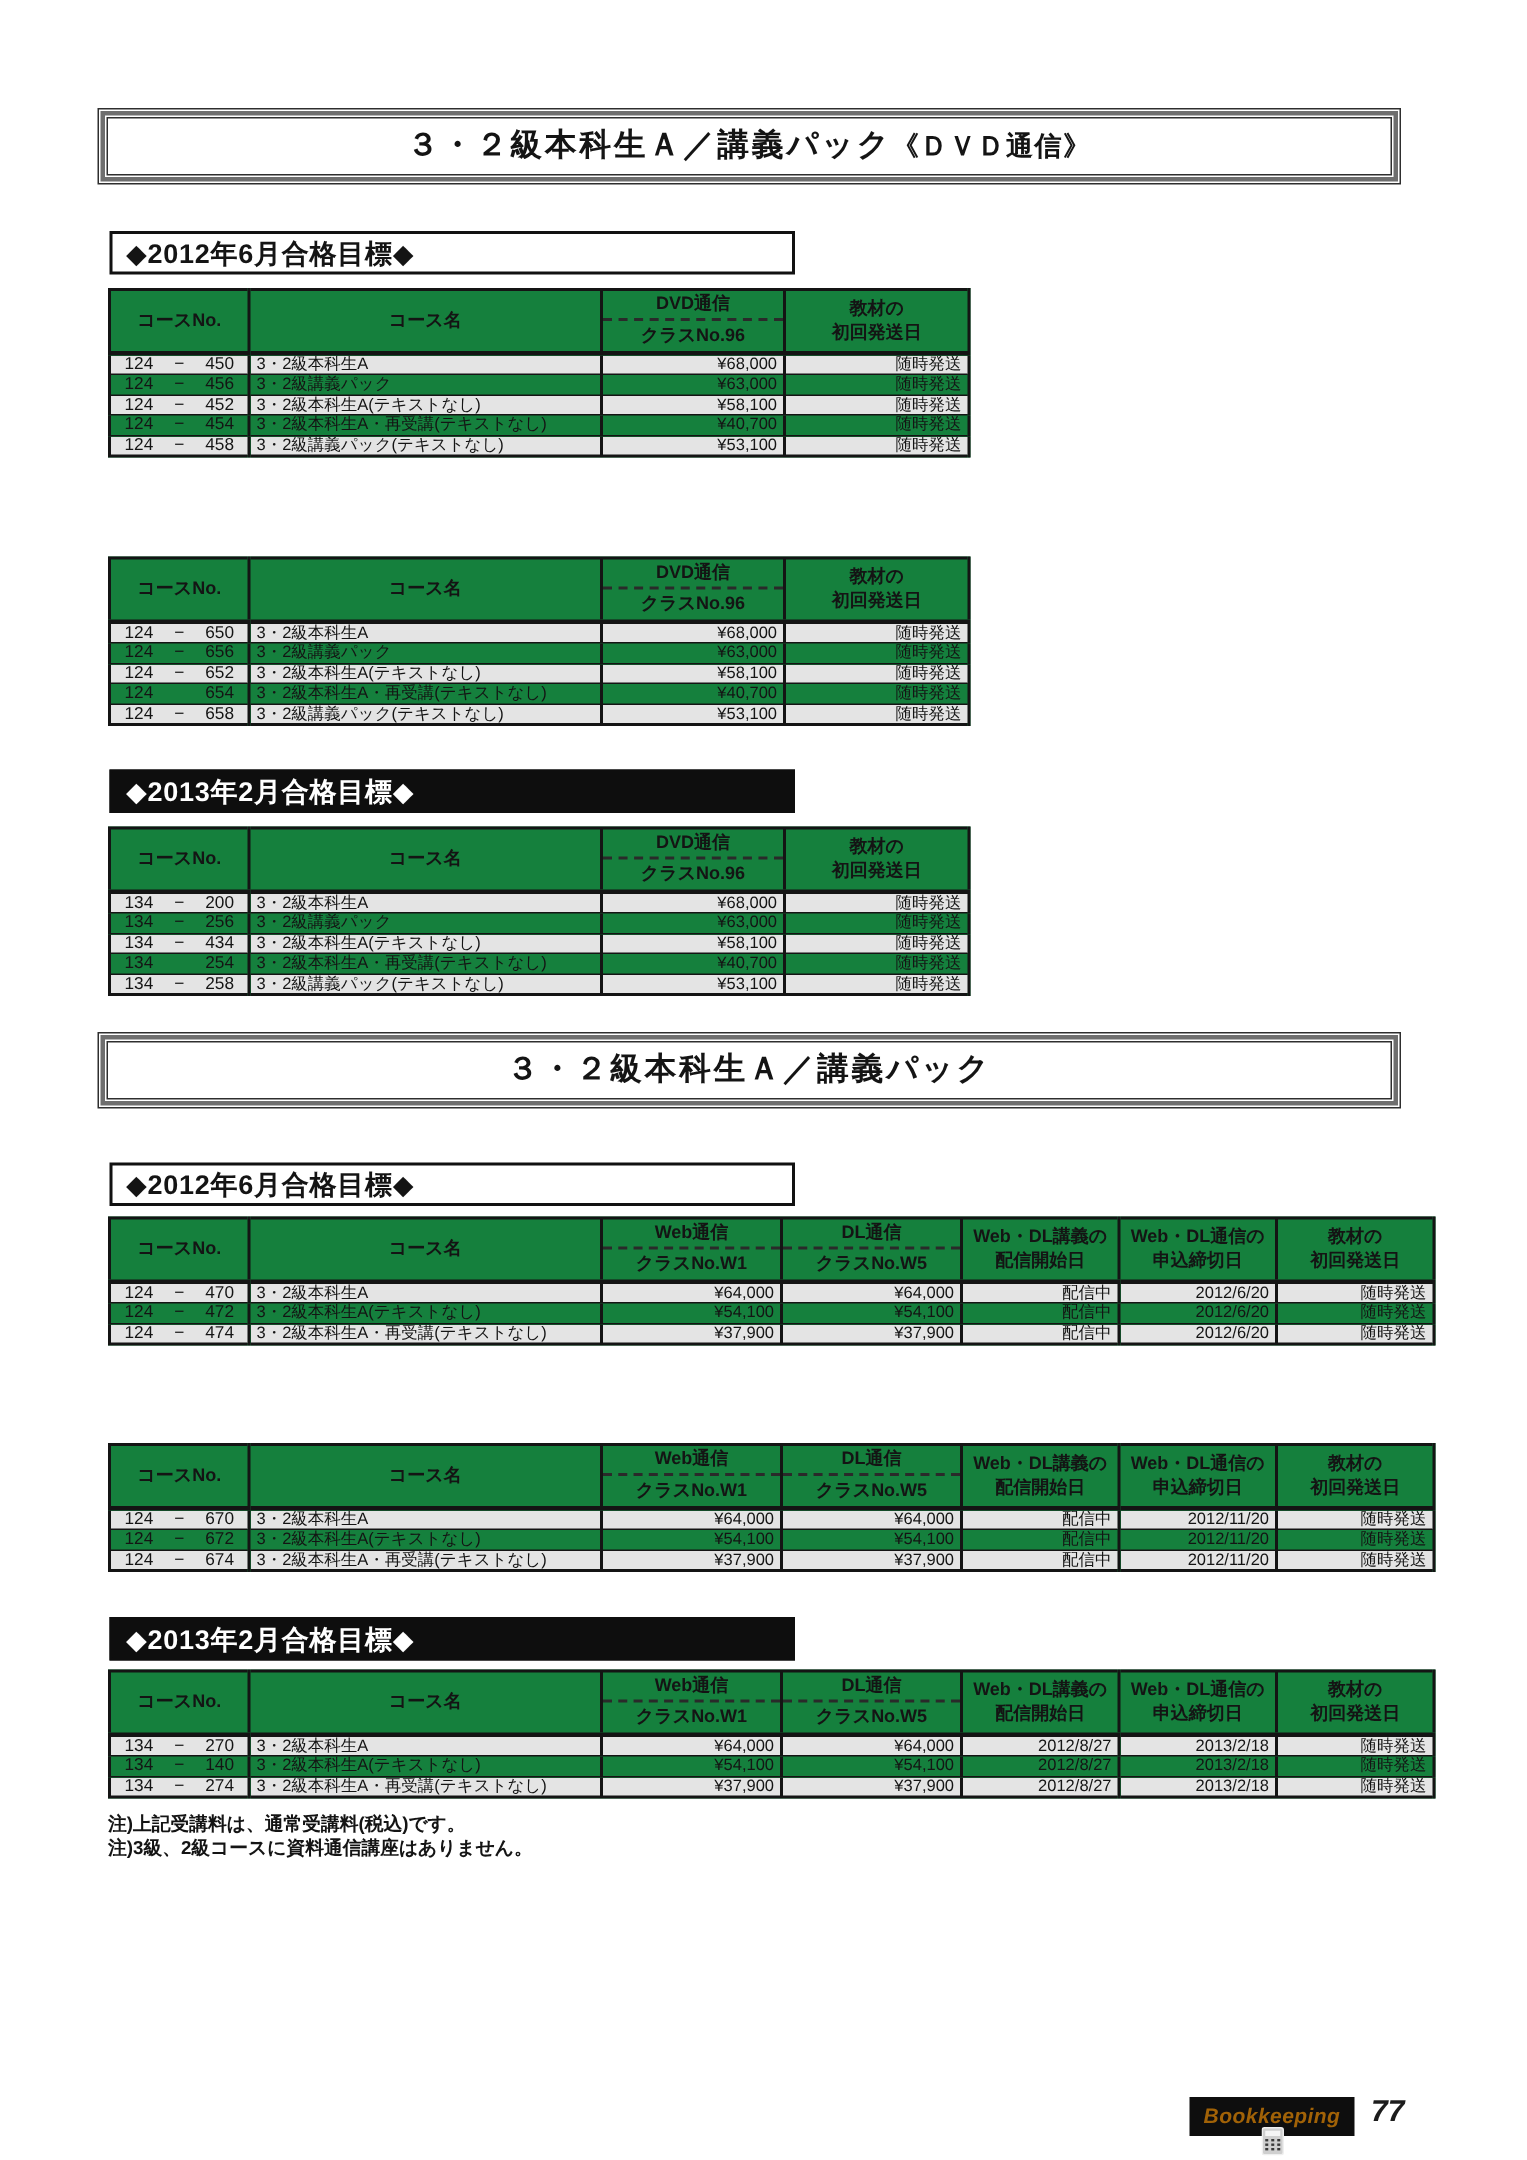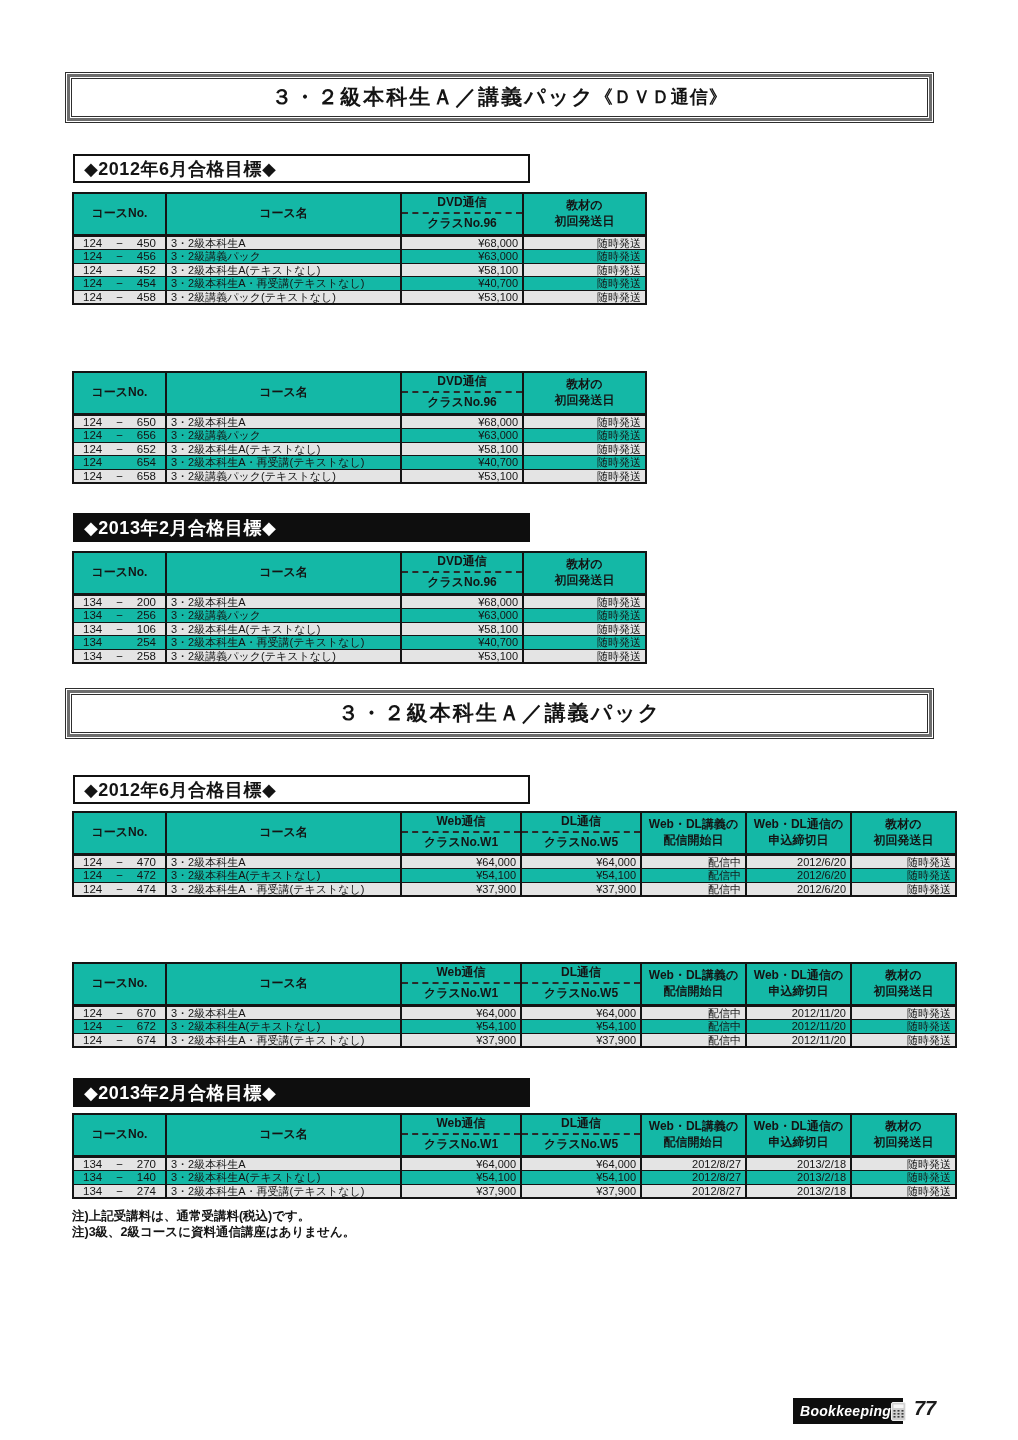--- a/index.html
+++ b/index.html
@@ -14,42 +14,42 @@
   .tb-line2{font-size:18px;font-weight:700;letter-spacing:1px;line-height:24px;}
 
   
   .sec-h{position:absolute;left:73px;width:457px;height:29px;box-sizing:border-box;border:2px solid #111;
          display:flex;align-items:center;padding-left:9px;font-size:18px;font-weight:700;letter-spacing:.5px;background:#fff;text-align:center;}
   .sec-h.dotted{background-color:#f4f4f4;background-image:radial-gradient(#5a5a5a .9px,transparent 1px);background-size:3.5px 3.5px;margin-top:40px;}
   .sec-h.dotted::after{content:"";position:absolute;inset:0;background-image:radial-gradient(#fff .7px,transparent .85px);background-size:3.5px 3.5px;opacity:.45;pointer-events:none;}
   .sec-h.black{background:#0e0e0e;border-color:#0e0e0e;color:#fff;}
 
   
-  table.tbl{position:absolute;left:72px;border-collapse:collapse;table-layout:fixed;background:#14b8a6;}
+  table.tbl{position:absolute;left:72px;border-collapse:collapse;table-layout:fixed;background:#15803d;}
   table.tbl.dvd{width:573px;}
   table.tbl.web{width:883px;}
   .tbl th,.tbl td{border:1px solid #141414;border-left-width:2px;border-right-width:2px;box-sizing:border-box;overflow:hidden;white-space:nowrap;}
   table.tbl{border:2px solid #141414;}
   .tbl thead th{height:40px;padding:0;vertical-align:middle;text-align:center;font-size:12px;font-weight:700;line-height:1.3;border-bottom-width:3px;}
   .sp-top,.sp-bot{height:20px;display:flex;align-items:center;justify-content:center;box-sizing:border-box;}
   .sp-top{border-bottom:2px dashed #2a2a2a;}
   .tbl td{height:13.6px;font-size:11px;padding:0 4px;line-height:12px;}
   .tbl tbody tr:nth-child(odd) td{background:#e4e4e4;}
   .c-no .no-grid{display:flex;justify-content:space-between;align-items:center;padding:0 5px;font-size:11.5px;}
   .c-name{text-align:left;padding-left:5px;}
   .c-price{text-align:right;padding-right:5px;}
   .c-center{text-align:right;margin-left:41px;}
 
   
   .notes{position:absolute;left:72px;top:1208px;font-size:12.5px;font-weight:700;line-height:16px;}
 
   
-  .footer-brand{position:absolute;left:793px;top:1398px;width:110px;height:26px;background:#0e0e0e;color:#ffffff;
+  .footer-brand{position:absolute;left:793px;top:1398px;width:110px;height:26px;background:#0e0e0e;color:#a16207;
     display:flex;align-items:center;justify-content:space-between;padding:4px 7px;box-sizing:border-box;
-    font-style:italic;font-weight:700;font-size:14px;letter-spacing:.3px;}
+    font-style:italic;font-weight:700;font-size:14px;letter-spacing:.3px;flex-direction:column;}
   .calc-icon{display:inline-flex;}
   .page-num{position:absolute;left:914px;top:1397px;font-style:italic;font-weight:700;font-size:20px;color:#1c1c1c;}
 </style>
 </head>
 <body>
 
 <div class="page">
 
   <div class="title-box" style="top:72px;">
     <div class="tb-mid">
@@ -286,21 +286,21 @@
           </td>
           <td class="c-name">3・2級講義パック</td>
           <td class="c-price">¥63,000</td>
           <td class="c-center">随時発送</td>
         </tr>
         <tr>
           <td class="c-no">
             <span class="no-grid">
               <span>134</span>
               <span>−</span>
-              <span>106</span>
+              <span>434</span>
             </span>
           </td>
           <td class="c-name">3・2級本科生A(テキストなし)</td>
           <td class="c-price">¥58,100</td>
           <td class="c-center">随時発送</td>
         </tr>
         <tr>
           <td class="c-no">
             <span class="no-grid">
               <span>134</span>

